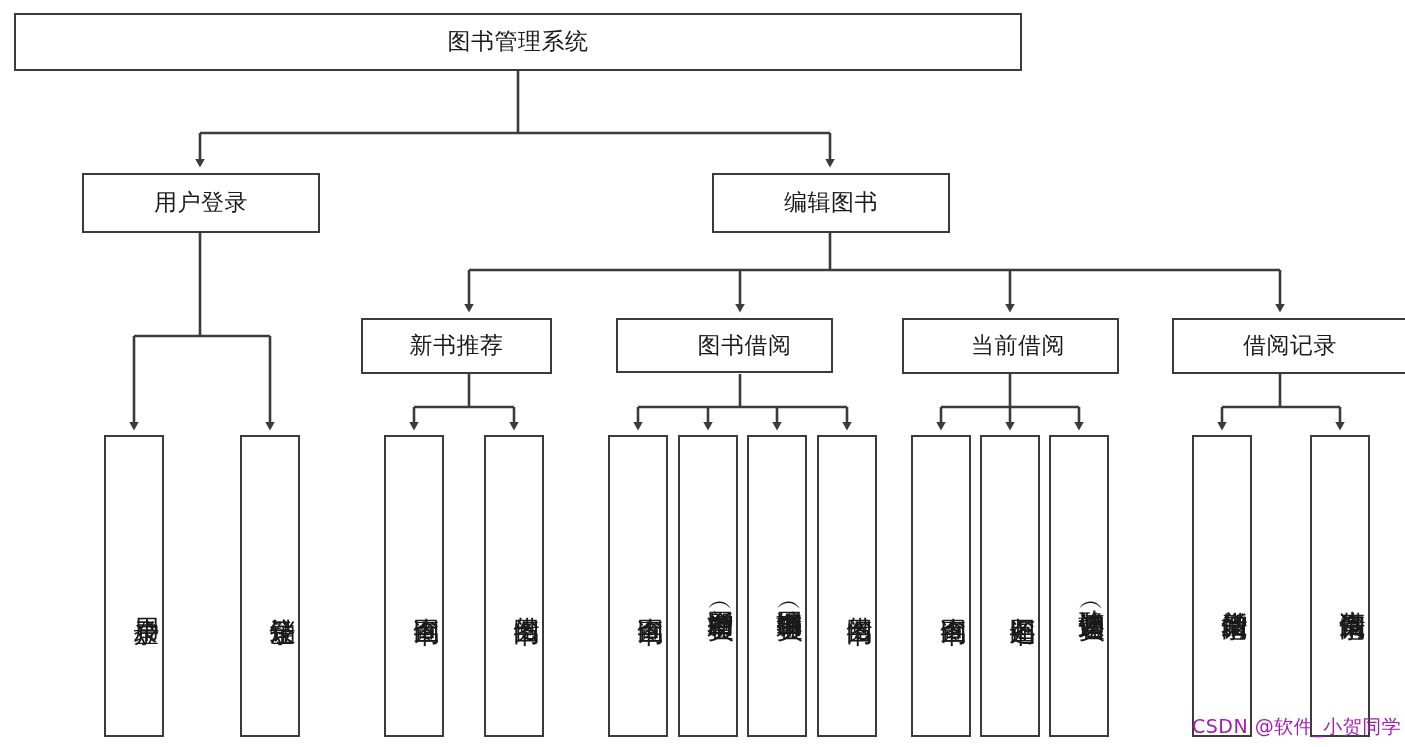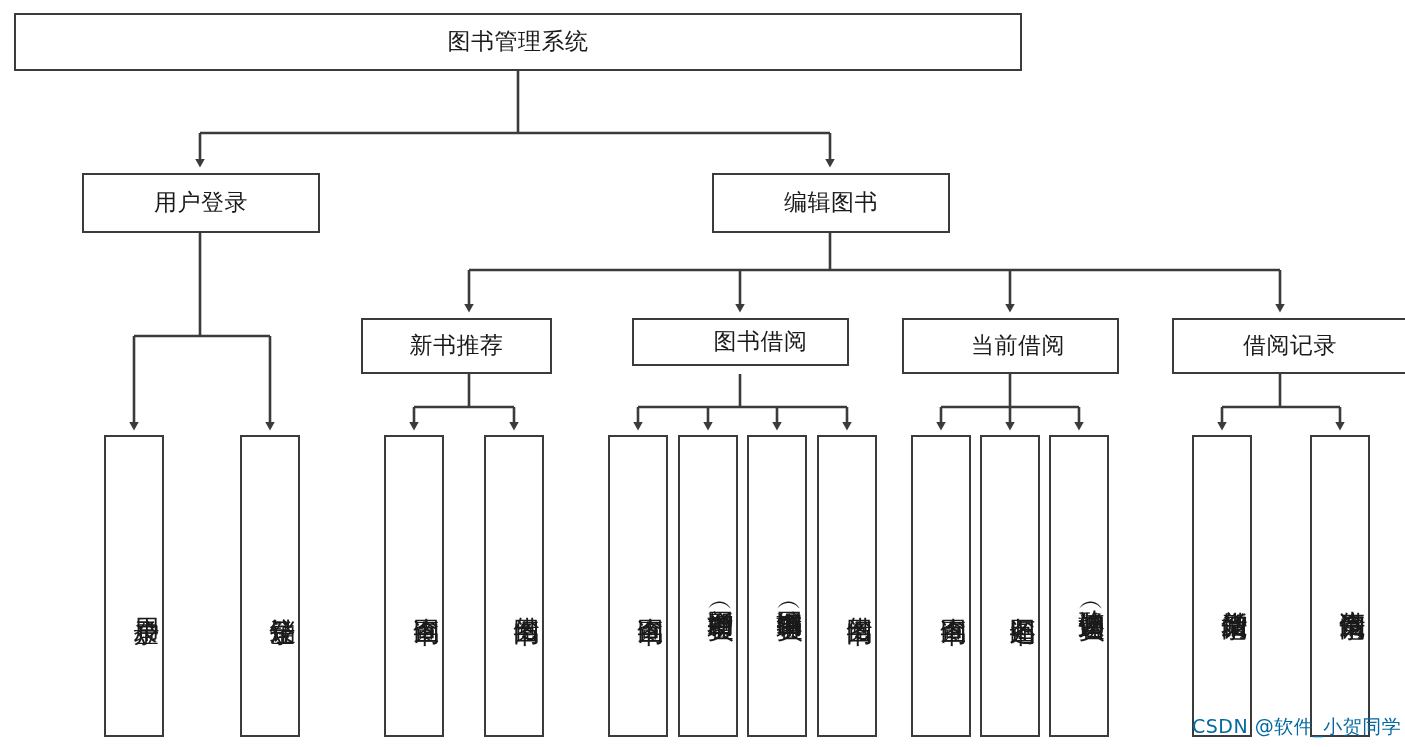--- a/index.html
+++ b/index.html
@@ -53,21 +53,21 @@
     text-align: center;
     align-items: flex-start;
     padding-top: 26px;
   }
   .node-v.tall {
     padding-top: 14px;
   }
   .watermark {
     position: absolute;
     font-size: 19px;
-    color: #0369a1;
+    color: #a21caf;
     white-space: nowrap;
     z-index: 5;
     letter-spacing: 0.5px;
   }
 </style>
 </head>
 <body>
 
 <div id="canvas">
 
@@ -130,21 +130,21 @@
   </div>
 
   <div class="node node-h" style="left:712px; top:173px; width:238px; height:60px;">
     <span>编辑图书</span>
   </div>
 
   <div class="node node-h" style="left:361px; top:318px; width:191px; height:56px;">
     <span>新书推荐</span>
   </div>
 
-  <div class="node node-h" style="left:632px; top:318px; width:217px; height:48px;padding-left:40px;">
+  <div class="node node-h" style="left:616px; top:318px; width:217px; height:55px;padding-left:40px;">
     <span>图书借阅</span>
   </div>
 
   <div class="node node-h" style="left:902px; top:318px; width:217px; height:56px;padding-left:15px;">
     <span>当前借阅</span>
   </div>
 
   <div class="node node-h" style="left:1172px; top:318px; width:236px; height:56px;">
     <span>借阅记录</span>
   </div>

